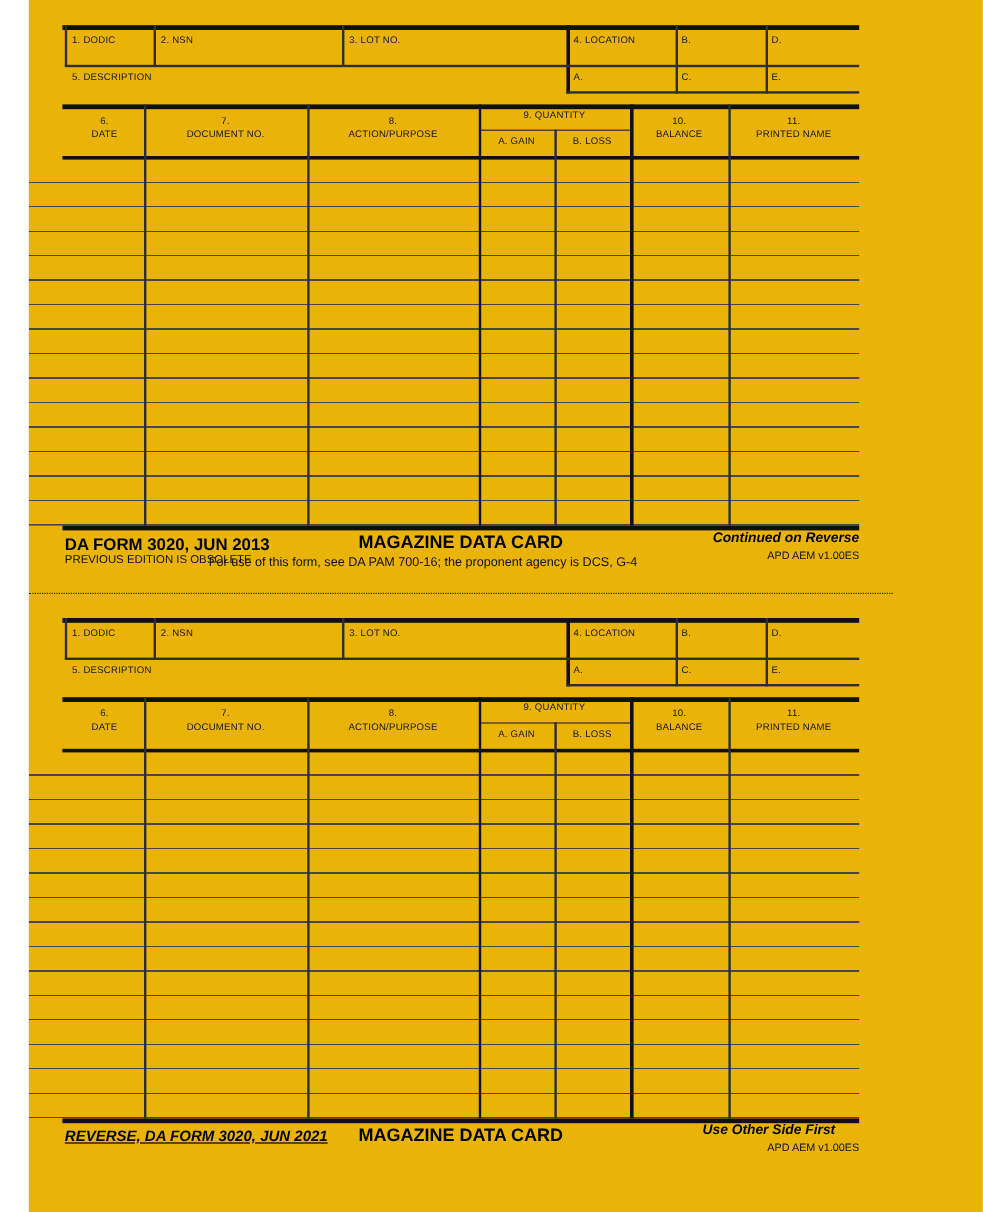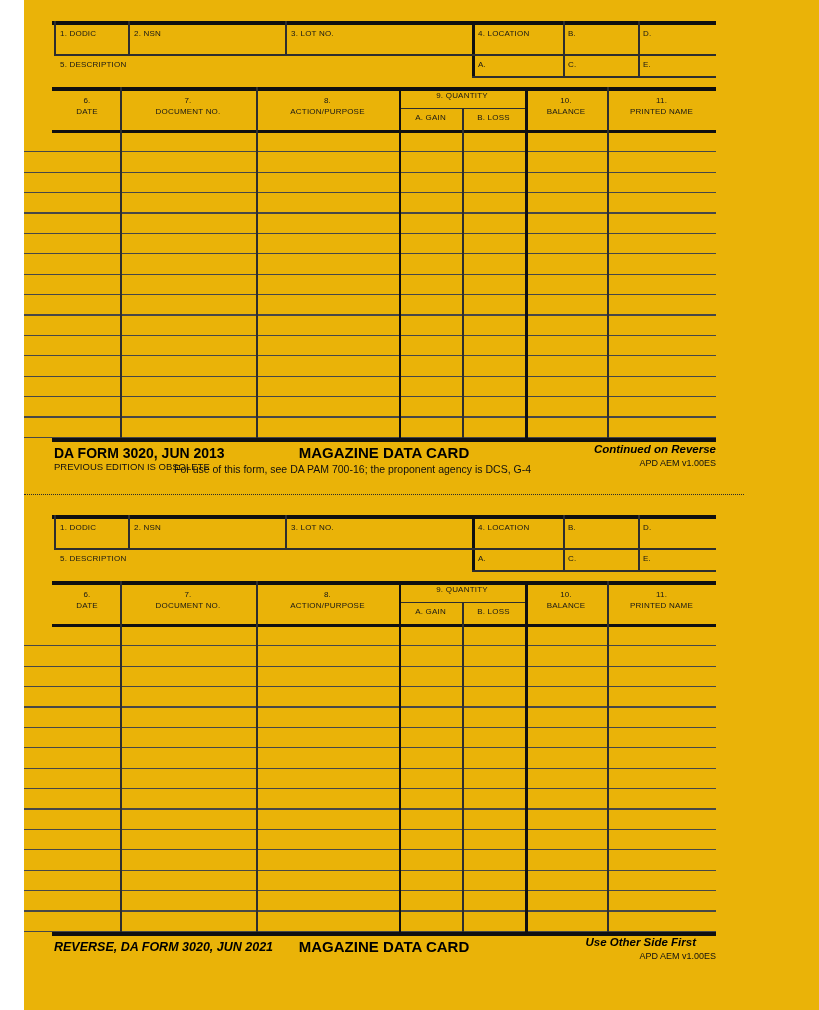--- a/index.html
+++ b/index.html
@@ -23,21 +23,21 @@
   
   .rows{
     position:absolute;left:0;top:132px;width:692px;height:306px;
     background:repeating-linear-gradient(to bottom,
       transparent 0px, transparent 19.3px,
       #474747 19.3px, #474747 20.4px);
   }
   .fieldarea{position:absolute;}
   
   .f-id{position:absolute;font-size:14px;font-weight:bold;white-space:nowrap;color:#000;}
-  .f-id-rev{position:absolute;font-size:12.5px;font-weight:bold;font-style:italic;white-space:nowrap;color:#000;}
+  .f-id-rev{position:absolute;font-size:12.5px;font-weight:bold;font-style:italic;white-space:nowrap;color:#000;text-decoration:underline;}
   .f-edition{position:absolute;font-size:9.5px;white-space:nowrap;color:#101010;}
   .f-title{position:absolute;font-size:15px;font-weight:bold;text-align:center;white-space:nowrap;color:#000;}
   .f-usage{position:absolute;font-size:10.5px;text-align:left;white-space:nowrap;color:#101010;}
   .f-side{position:absolute;font-size:11.5px;font-weight:bold;font-style:italic;text-align:right;white-space:nowrap;color:#000;}
   .f-ver{position:absolute;font-size:9px;text-align:right;white-space:nowrap;color:#101010;}
   .dotted-sep{position:absolute;left:0;top:494px;width:720px;height:0;border-top:1.5px dotted #2b2b2b;}
 </style>
 </head>
 <body>
 

